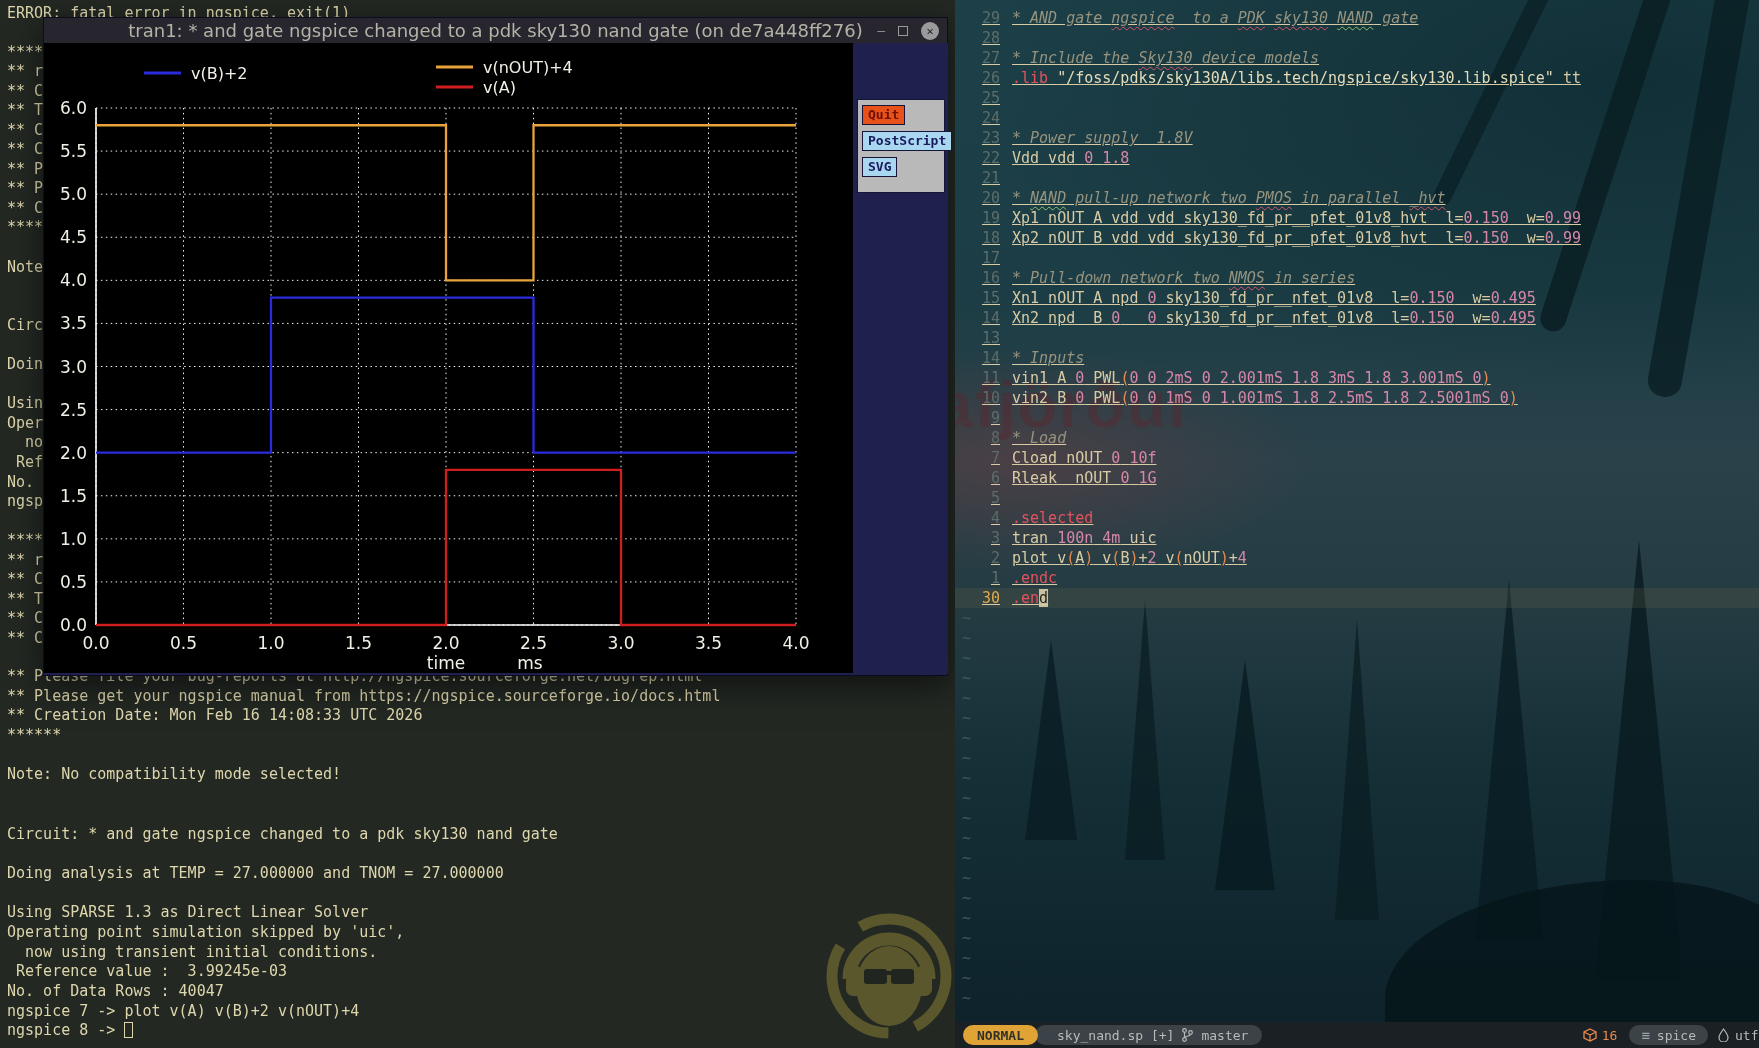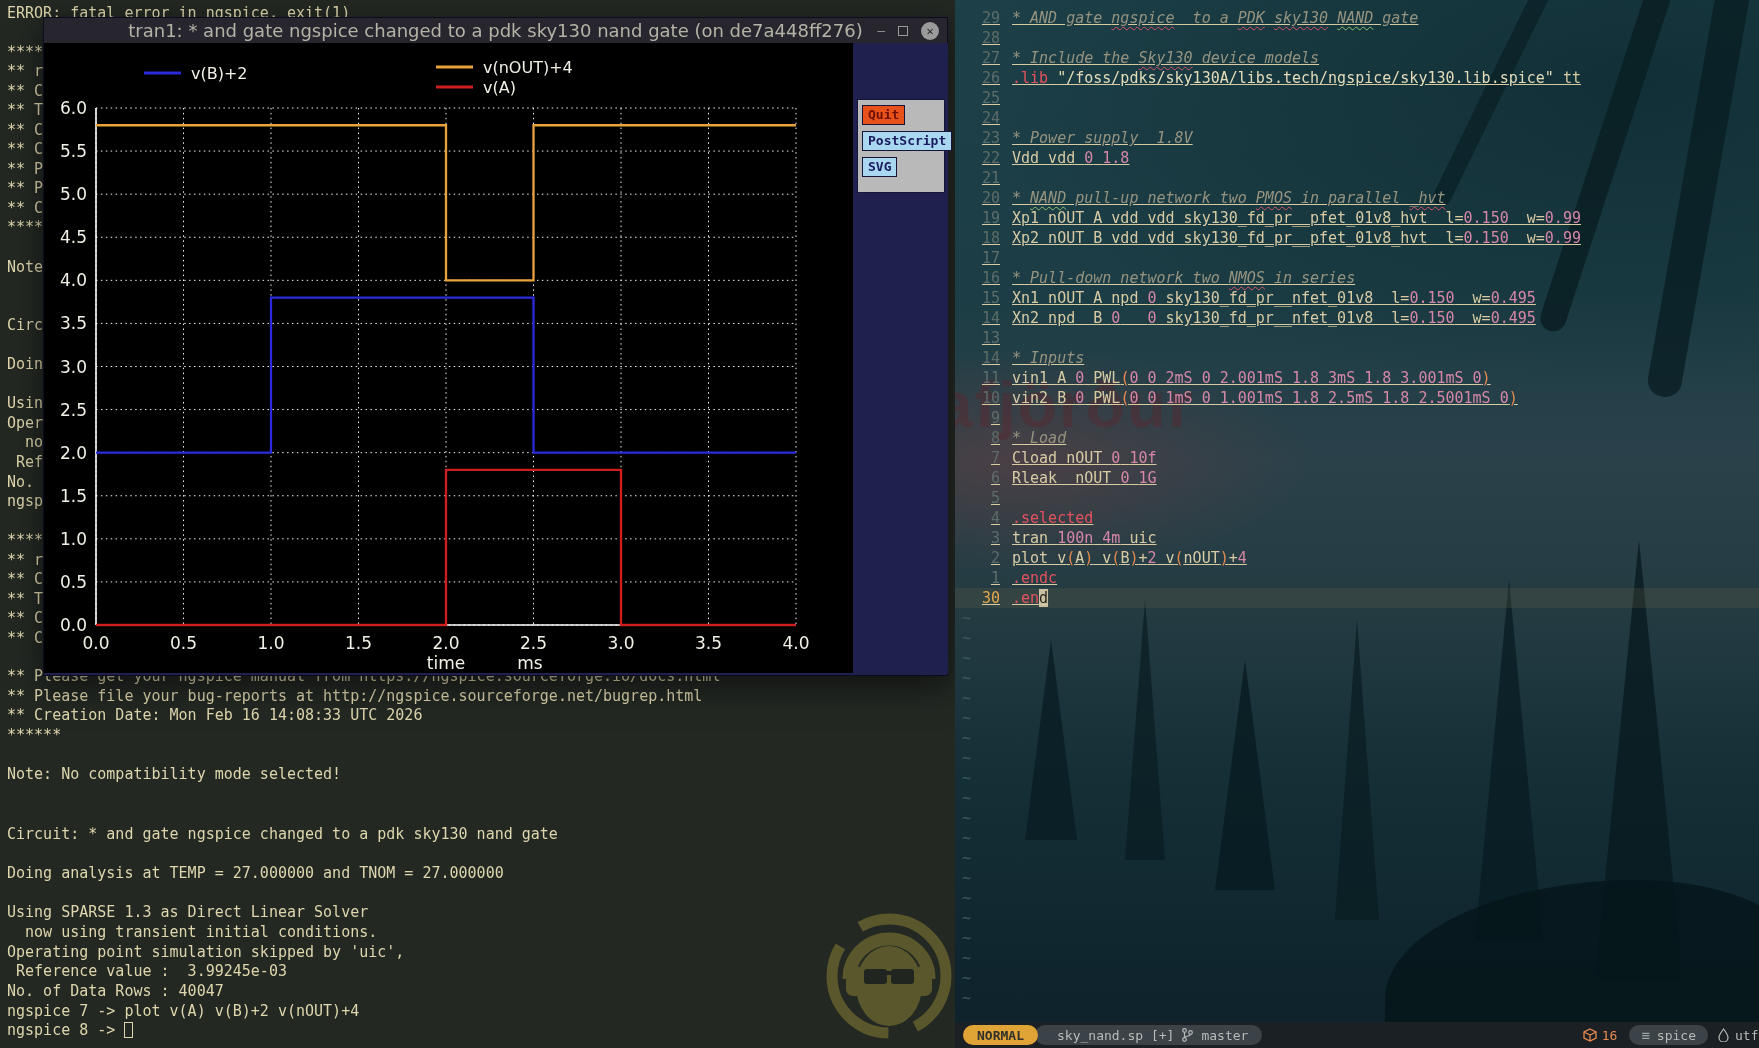--- a/index.html
+++ b/index.html
@@ -127,35 +127,35 @@
         <div>ngsp</div>
         <div class="tpath">/fos</div>
         <div>****</div>
         <div>** r</div>
         <div>** C</div>
         <div>** T</div>
         <div>** C</div>
         <div>** C</div>
       </div>
     <div id="term-bottom">
+        <div>** Please file your bug-reports at http://ngspice.sourceforge.net/bugrep.html</div>
         <div>** Please get your ngspice manual from https://ngspice.sourceforge.io/docs.html</div>
-        <div>** Please file your bug-reports at http://ngspice.sourceforge.net/bugrep.html</div>
         <div>** Creation Date: Mon Feb 16 14:08:33 UTC 2026</div>
         <div>******</div>
         <div></div>
         <div>Note: No compatibility mode selected!</div>
         <div></div>
         <div></div>
         <div>Circuit: * and gate ngspice changed to a pdk sky130 nand gate</div>
         <div></div>
         <div>Doing analysis at TEMP = 27.000000 and TNOM = 27.000000</div>
         <div></div>
         <div>Using SPARSE 1.3 as Direct Linear Solver</div>
+        <div>Operating point simulation skipped by 'uic',</div>
         <div>  now using transient initial conditions.</div>
-        <div>Operating point simulation skipped by 'uic',</div>
         <div> Reference value :  3.99245e-03</div>
         <div>No. of Data Rows : 40047</div>
         <div>ngspice 7 -&gt; plot v(A) v(B)+2 v(nOUT)+4</div>
         <div>ngspice 8 -&gt; <span id="term-cursor"></span></div>
       </div>
 
     <svg id="logo" viewBox="0 0 130 130">
       <circle cx="65" cy="65" r="57" fill="none" stroke="#5e5c2c" stroke-width="11" stroke-dasharray="62 28 120 28 200"></circle>
       <path d="M25 68 a40 40 0 0 1 80 0" fill="none" stroke="#5e5c2c" stroke-width="13"></path>
       <ellipse cx="65" cy="75" rx="33" ry="40" fill="#5e5c2c"></ellipse>

